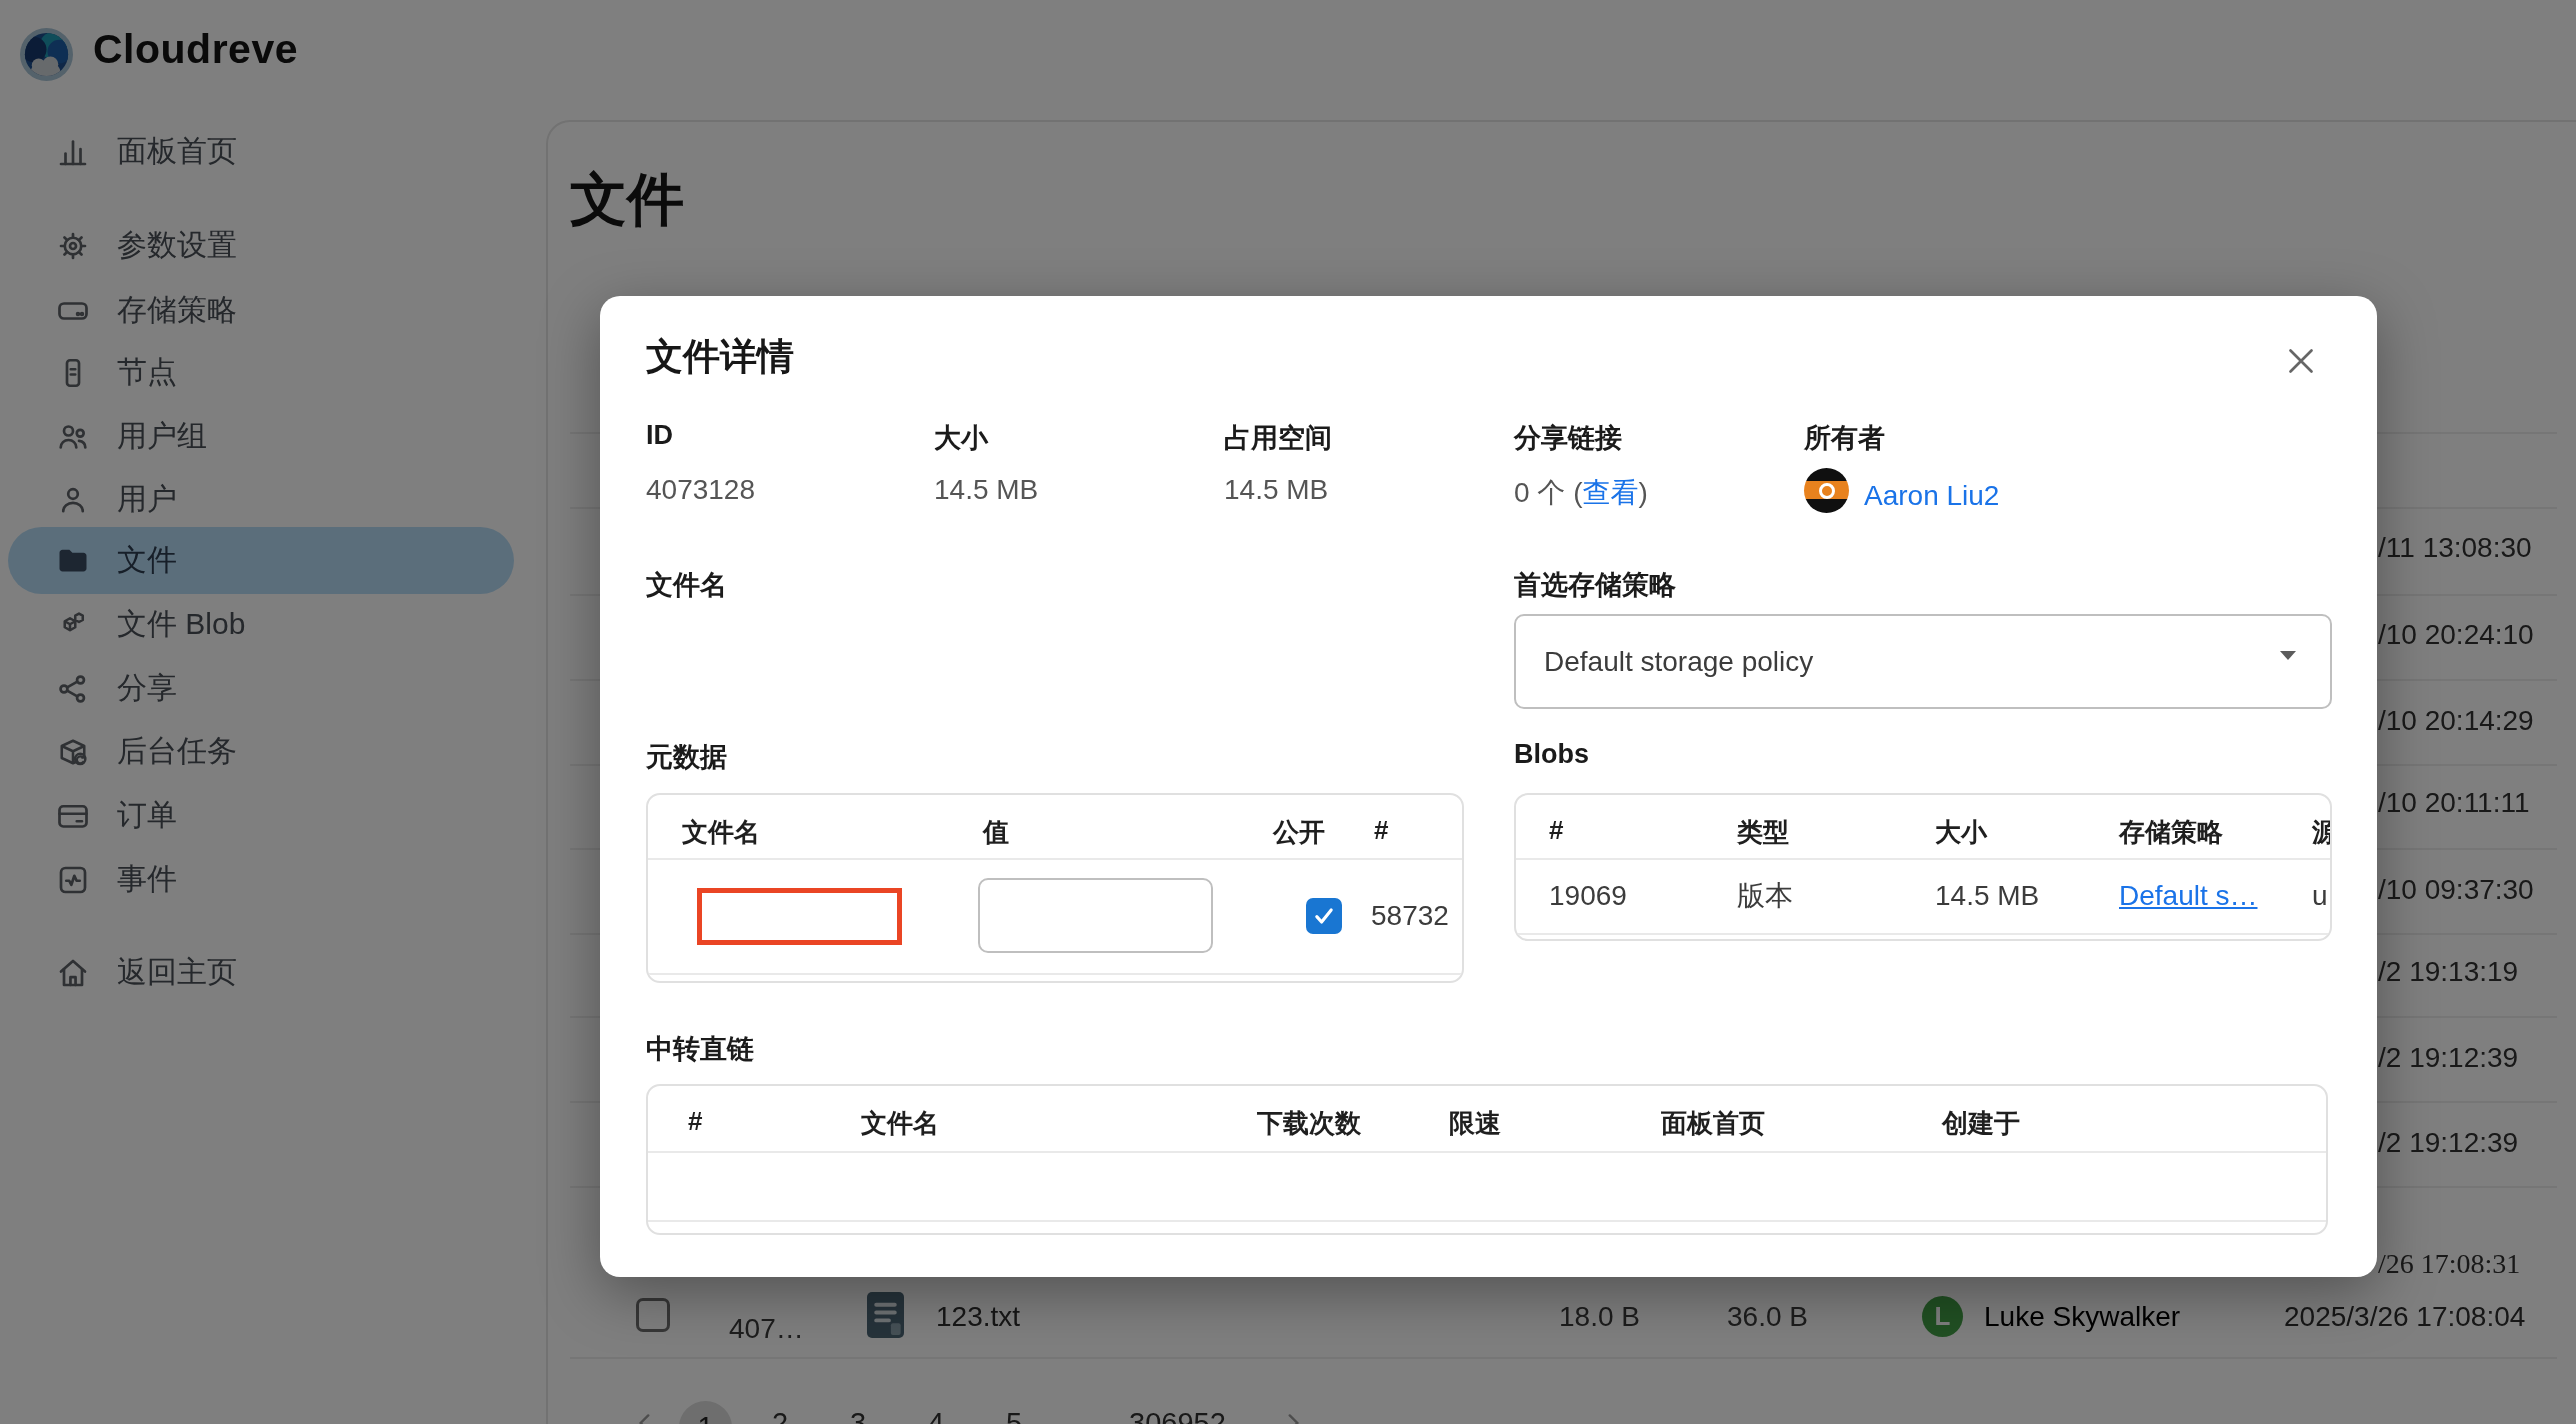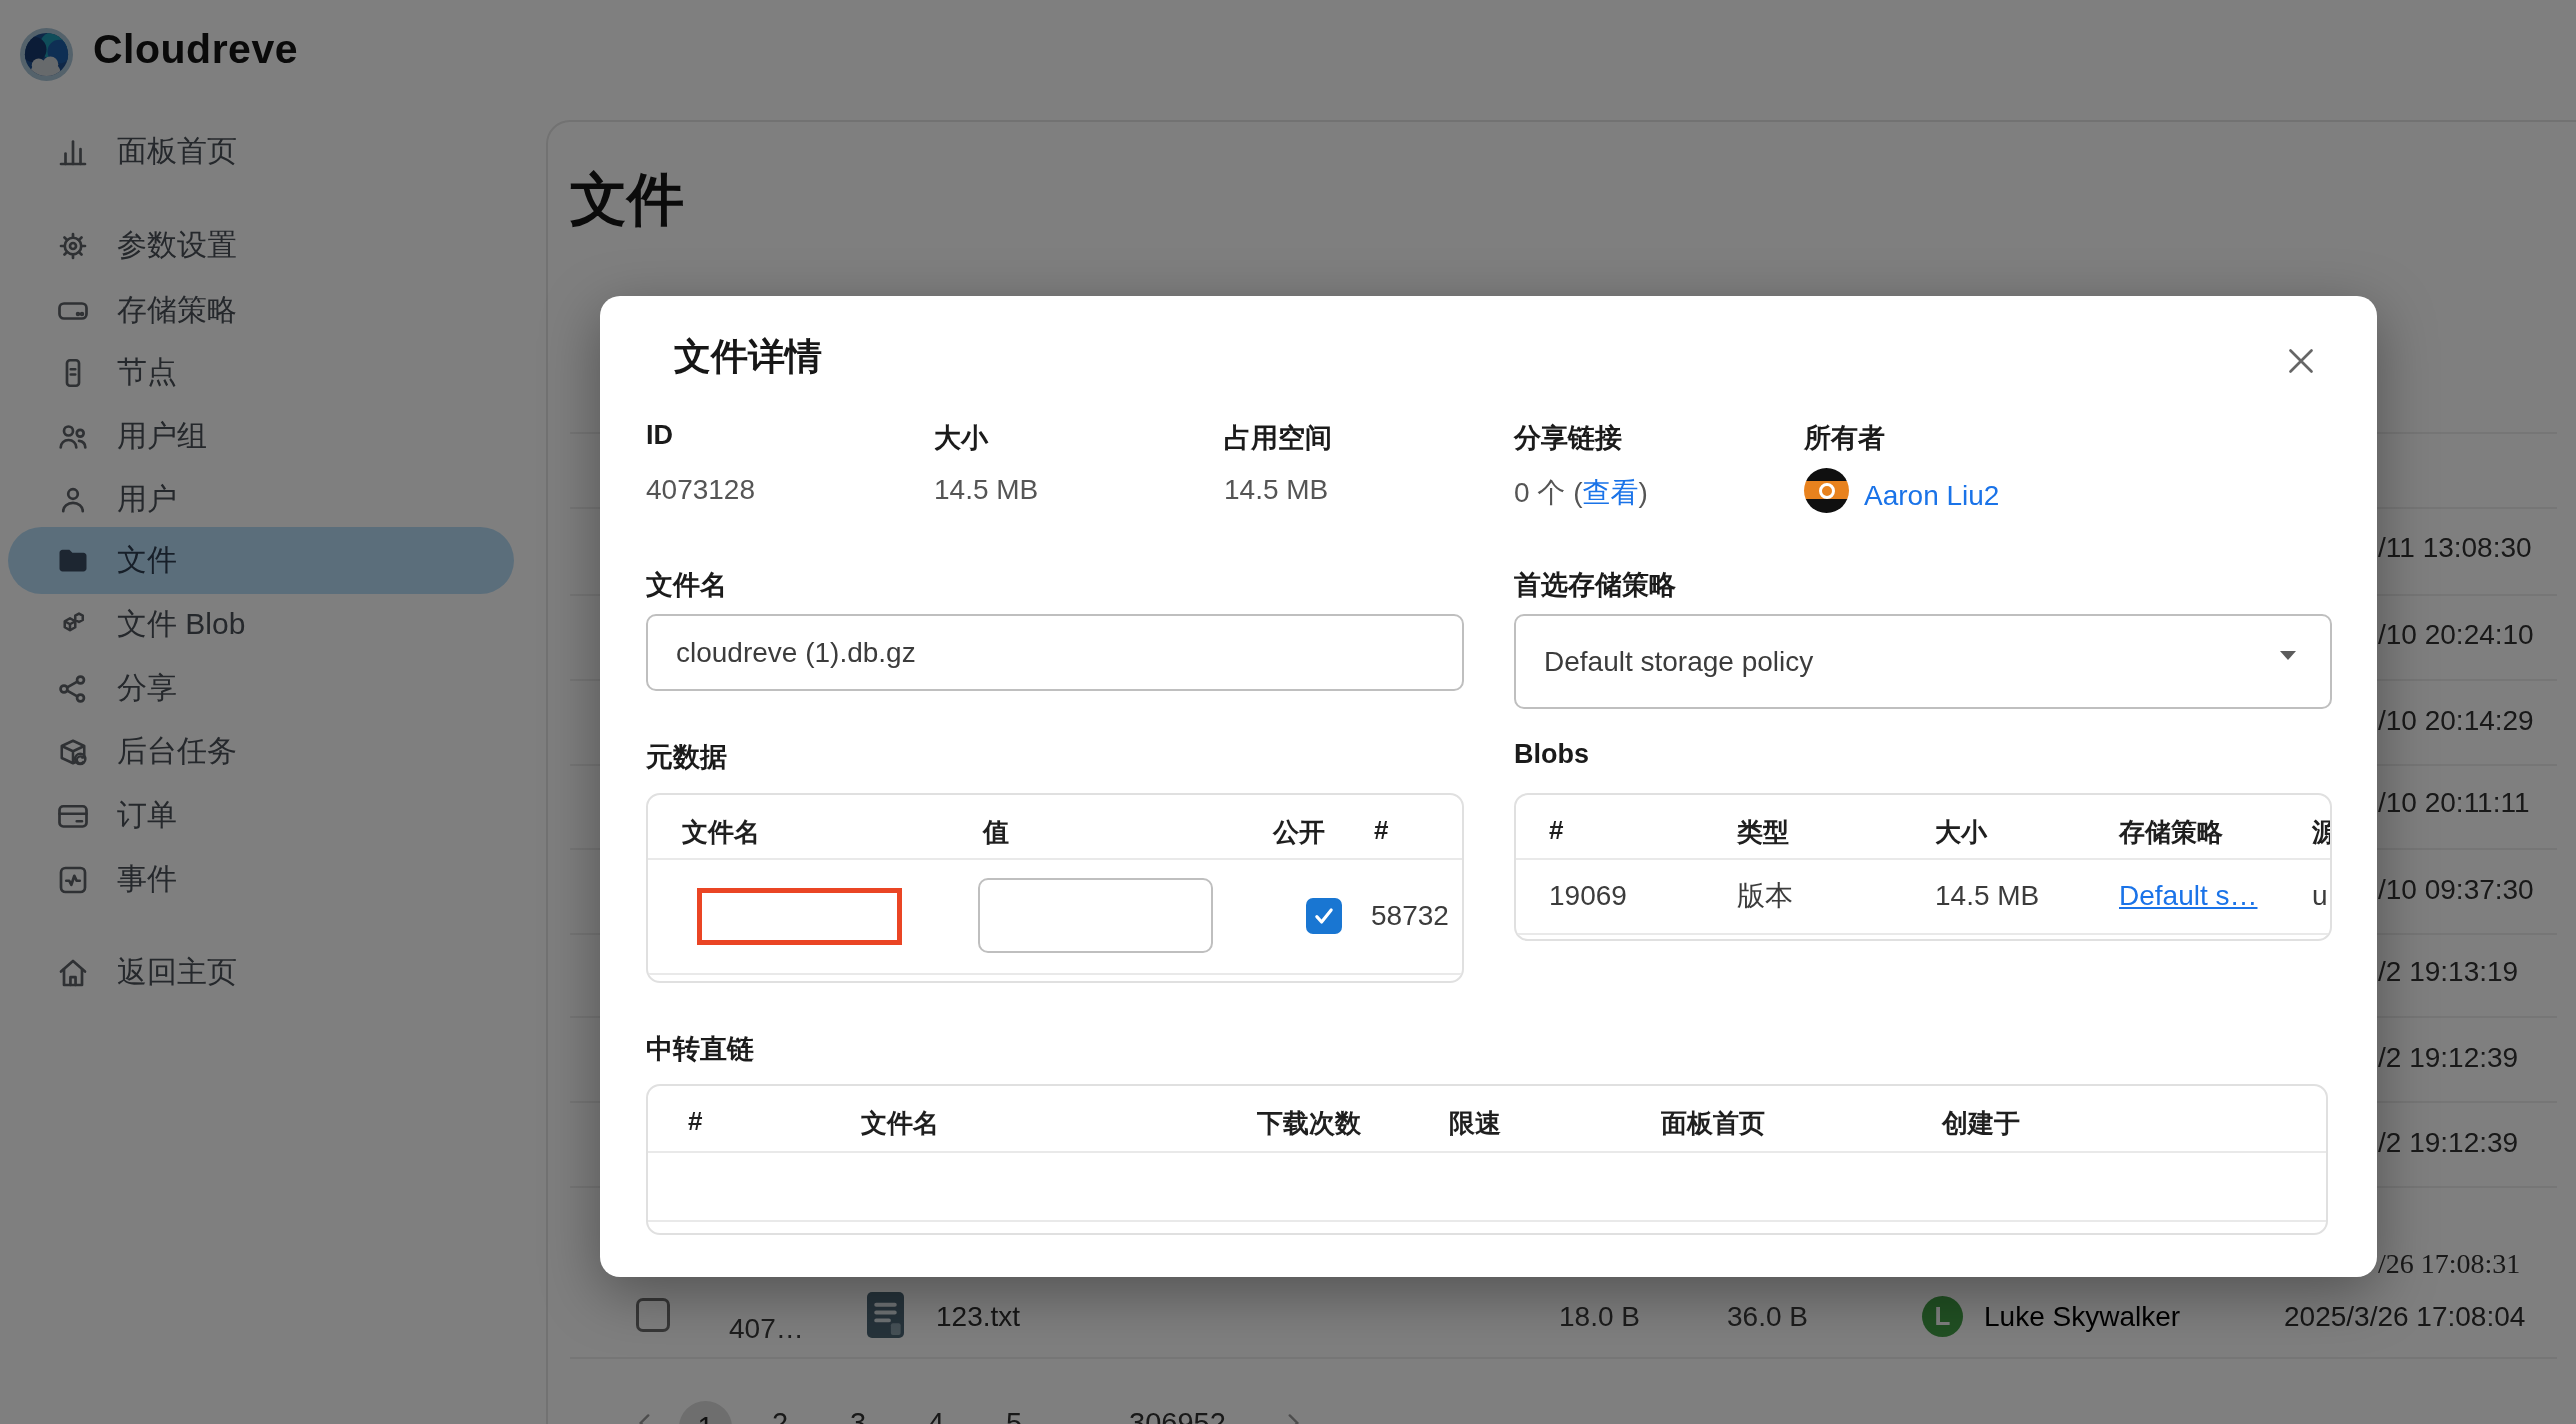--- a/index.html
+++ b/index.html
@@ -30,21 +30,21 @@
   .avatar-green{position:absolute;left:1922px;top:1296px;width:41px;height:41px;border-radius:50%;background:#43a047;
                 color:#fff;font-size:26px;font-weight:700;display:flex;align-items:center;justify-content:center;}
   .pg-num{position:absolute;top:1407px;font-size:29px;color:#333;}
   #pg-circle{position:absolute;left:679px;top:1401px;width:53px;height:53px;border-radius:50%;background:#dcdcdc;
              display:flex;align-items:center;justify-content:center;font-size:29px;color:#222;}
 
   
   #overlay{position:absolute;left:0;top:0;width:2576px;height:1424px;background:rgba(0,0,0,0.5);z-index:40;}
   #modal{position:absolute;left:600px;top:296px;width:1777px;height:981px;background:#fff;border-radius:20px;
          box-shadow:0 16px 59px rgba(0,0,0,.35);z-index:50;}
-  #modal .title{position:absolute;left:46px;top:36px;font-size:37px;font-weight:700;color:#171717;margin-left:28px;}
+  #modal .title{position:absolute;left:46px;top:36px;font-size:37px;font-weight:700;color:#171717;}
   .close-btn{position:absolute;left:1679px;top:43px;width:43px;height:43px;display:flex;align-items:center;justify-content:center;cursor:pointer;}
   .ilabel{position:absolute;top:124px;font-size:27px;font-weight:700;color:#1b1b1b;}
   .ivalue{position:absolute;top:178px;font-size:28px;color:#555;}
   .flabel{position:absolute;font-size:27px;font-weight:700;color:#1b1b1b;}
   .tinput{position:absolute;box-sizing:border-box;border:2px solid #bfbfbf;border-radius:10px;background:#fff;
           font-size:28px;color:#3c3c3c;padding:0 28px;outline:none;font-family:inherit;}
   .card{position:absolute;box-sizing:border-box;border:2px solid #e0e0e0;border-radius:14px;background:#fff;overflow:hidden;}
   .th{position:absolute;font-size:26px;font-weight:700;color:#1f1f1f;white-space:nowrap;}
   .td{position:absolute;font-size:28px;color:#3c3c3c;white-space:nowrap;}
   .cdiv{position:absolute;left:0;width:100%;height:2px;background:#e9e9e9;}
@@ -293,21 +293,20 @@
     <div class="ivalue" style="left:624px;">14.5 MB</div>
     <div class="ilabel" style="left:914px;">分享链接</div>
     <div class="ivalue" style="left:914px;"><span>0 个 (</span><span class="link">查看</span><span>)</span></div>
     <div class="ilabel" style="left:1204px;">所有者</div>
     <div class="avatar-owner">
         <span class="dot"></span>
       </div>
     <div class="ivalue link" style="left:1264px;top:184px;">Aaron Liu2</div>
 
     <div class="flabel" style="left:46px;top:271px;">文件名</div>
-    <input class="tinput" style="left: 46px; top: 318px; width: 818px; height: 77px;" value="cloudreve (1).db.gz">
     <div class="flabel" style="left:914px;top:271px;">首选存储策略</div>
     <div class="tinput" style="left:914px;top:318px;width:818px;height:95px;display:flex;align-items:center;">
       <span>Default storage policy</span>
     </div>
     <div class="caret" style="left:1679px;top:352px;">
       <svg width="18" height="12" viewBox="0 0 18 12">
           <path d="M1 1l8 9 8-9z" fill="#5c5c5c"></path>
         </svg>
     </div>
 

